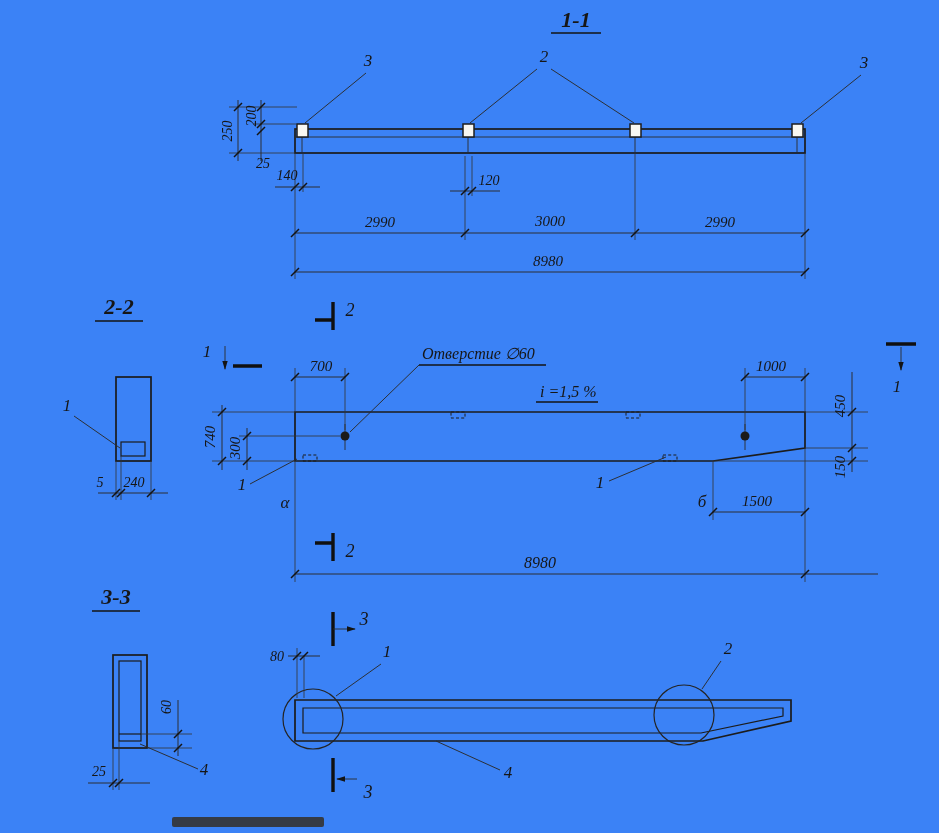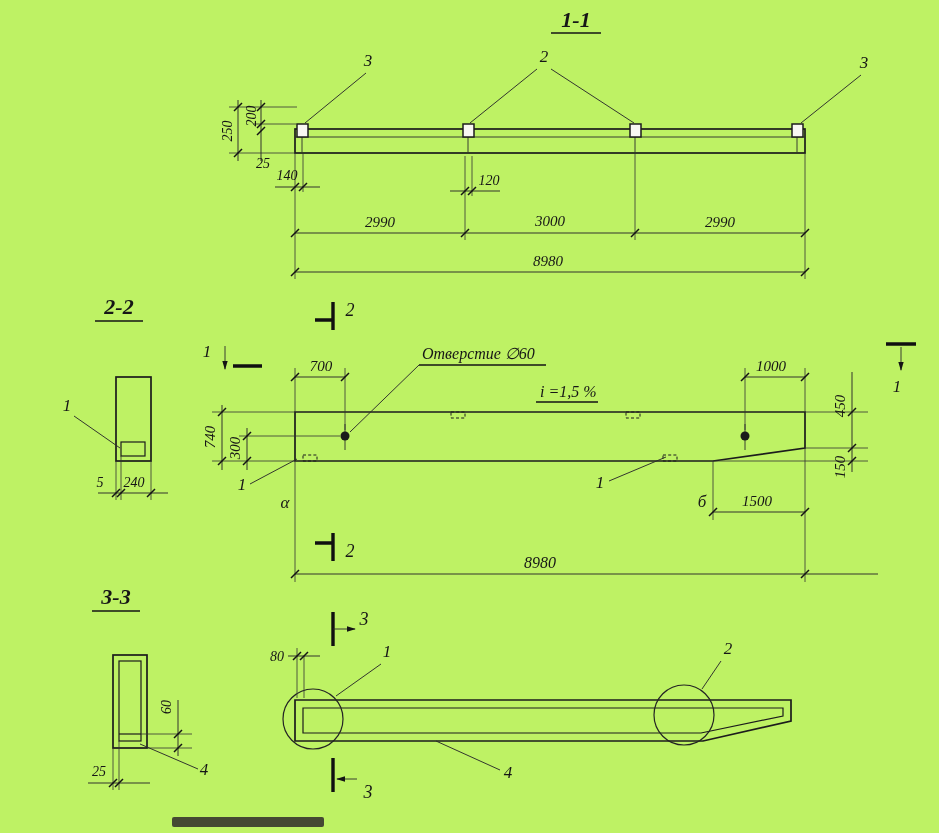--- a/index.html
+++ b/index.html
@@ -1,16 +1,16 @@
 <!DOCTYPE html>
 <html><head>
 <meta charset="utf-8">
 <style>
   html,body{margin:0;padding:0;background:#e8e6e0;}
-  .page{width:939px;height:833px;position:relative;background:#bef264;overflow:hidden;
+  .page{width:939px;height:833px;position:relative;background:#3b82f6;overflow:hidden;
         font-family:"Liberation Serif",serif;}
   svg text{fill:#161616;font-family:"Liberation Serif",serif;font-style:italic;text-anchor:middle;}
   .t14{font-size:14px;} .t15{font-size:15px;} .t16{font-size:16px;}
   .t17{font-size:17px;} .t18{font-size:18px;}
   .title{font-size:22px;font-weight:bold;}
   .ta-s{text-anchor:start;} .ta-e{text-anchor:end;}
   .outline{fill:none;stroke:#1c1c1c;stroke-width:1.7;}
   .struct{fill:none;stroke:#1c1c1c;stroke-width:1.2;}
   .thin{fill:none;stroke:#2b2b2b;stroke-width:0.9;}
   .ext{fill:none;stroke:#333;stroke-width:0.8;}

